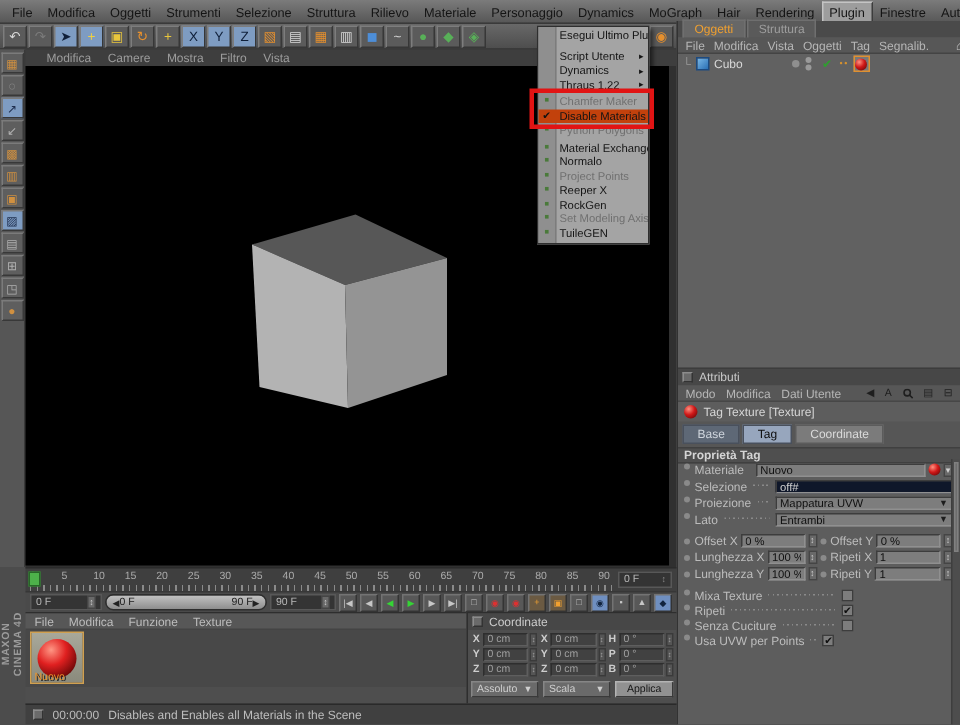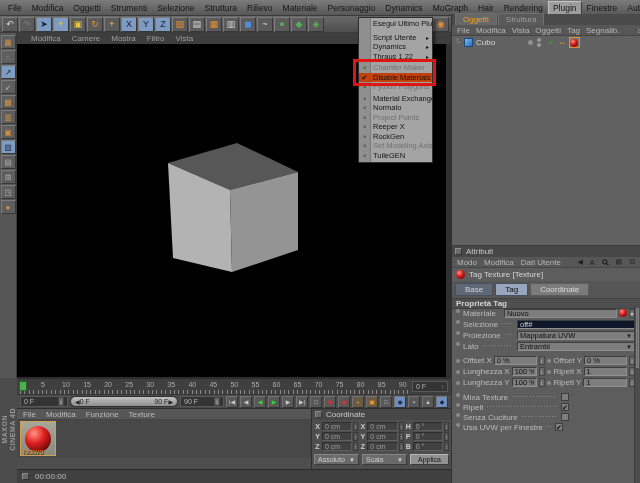--- a/index.html
+++ b/index.html
@@ -464,21 +464,21 @@
       </div>
       <div class="fr" style="height:10px">
         <span class="bullet"></span>
         <span class="lbl">Senza Cuciture</span>
           <span class="lead"></span>
         <span class="chk"></span>
         <span style="flex:0 0 64px"></span>
       </div>
       <div class="fr" style="height:10px">
         <span class="bullet"></span>
-        <span class="lbl">Usa UVW per Finestre</span>
+        <span class="lbl">Usa UVW per Points</span>
           <span class="lead" style="flex:0 0 4px"></span>
         <span class="chk">✔</span>
         <span style="flex:0 0 64px"></span>
       </div>
 
       <div class="attr-scroll">
           <span class="thumb"></span>
         </div>
     </div>
   </div>
@@ -630,20 +630,21 @@
             <span class="da">▼</span>
           </span>
         <span class="capply">Applica</span>
       </div>
     </div>
   </div>
 
   <div class="statusbar">
     <span class="tbox"></span>
     <span>00:00:00</span>
+    <span>Disables and Enables all Materials in the Scene</span>
   </div>
 
   <div class="branding">
     <span class="vt">MAXON</span>
     <span class="vt">CINEMA 4D</span>
   </div>
 
 </div>
 
 </body></html>

